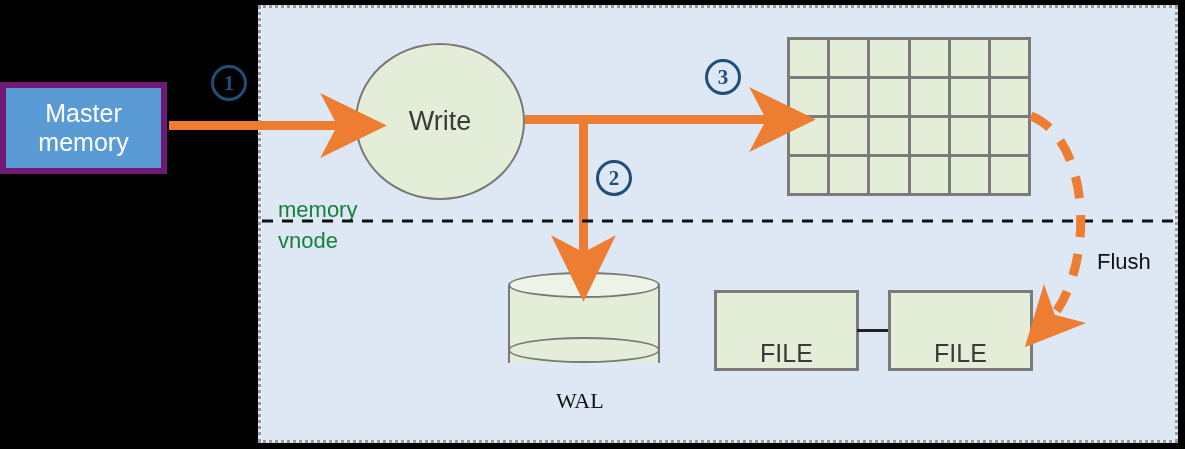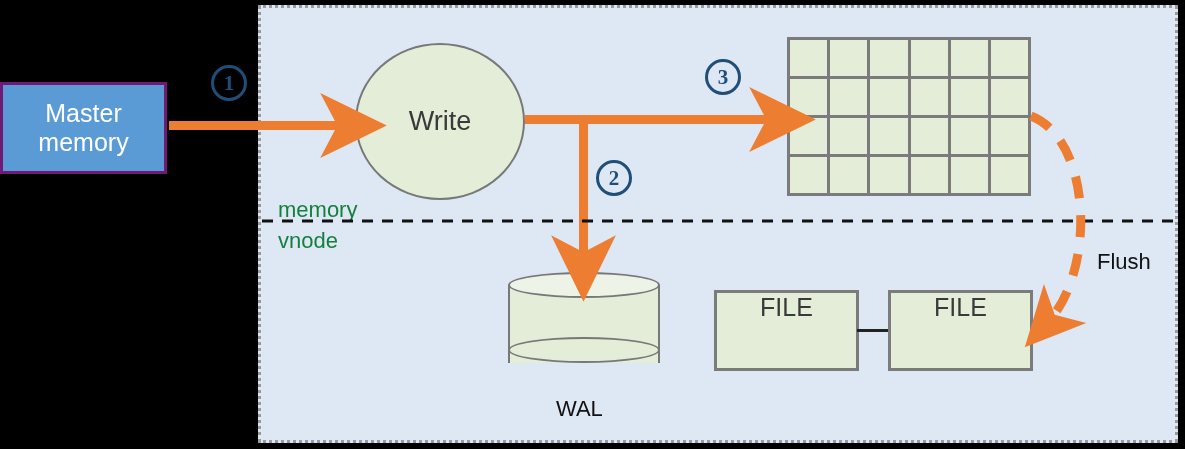--- a/index.html
+++ b/index.html
@@ -31,21 +31,21 @@
     box-sizing: border-box;
   }
   
   .master-box {
     position: absolute;
     left: 0px;
     top: 82px;
     width: 167px;
     height: 92px;
     background: #5B9BD5;
-    border: 3px solid #701a75;
+    border: 6px solid #701a75;
     box-sizing: border-box;
     display: flex;
     flex-direction: column;
     align-items: center;
     justify-content: center;
     color: #FFFFFF;
     font-size: 25px;
     line-height: 1.18;
   }
   
@@ -143,34 +143,34 @@
     border-radius: 50%;
     background: #EDF3E6;
     box-sizing: border-box;
   }
   .caption {
     position: absolute;
     font-size: 22px;
     color: #111111;
     text-align: right;
   }
-  #wal-caption { left: 556px; top: 396px; }
+  #wal-caption { left: 556px; top: 388px; font-family: Liberation Serif, serif; }
   #flush-caption { left: 1097px; top: 249px; }
   #slave-caption { left: 1030px; top: 396px; }
   
   .file-box {
     position: absolute;
     top: 290px;
     width: 145px;
     height: 81px;
     background: #E4EDD8;
     border: 3px solid #7b7b7b;
     box-sizing: border-box;
     display: flex;
-    align-items: flex-start;
+    align-items: flex-end;
     justify-content: center;
     color: #3a3a3a;
     font-size: 25px;
   }
   #file-a { left: 714px; }
   #file-b { left: 888px; }
   .file-link {
     position: absolute;
     left: 857px;
     top: 329px;

